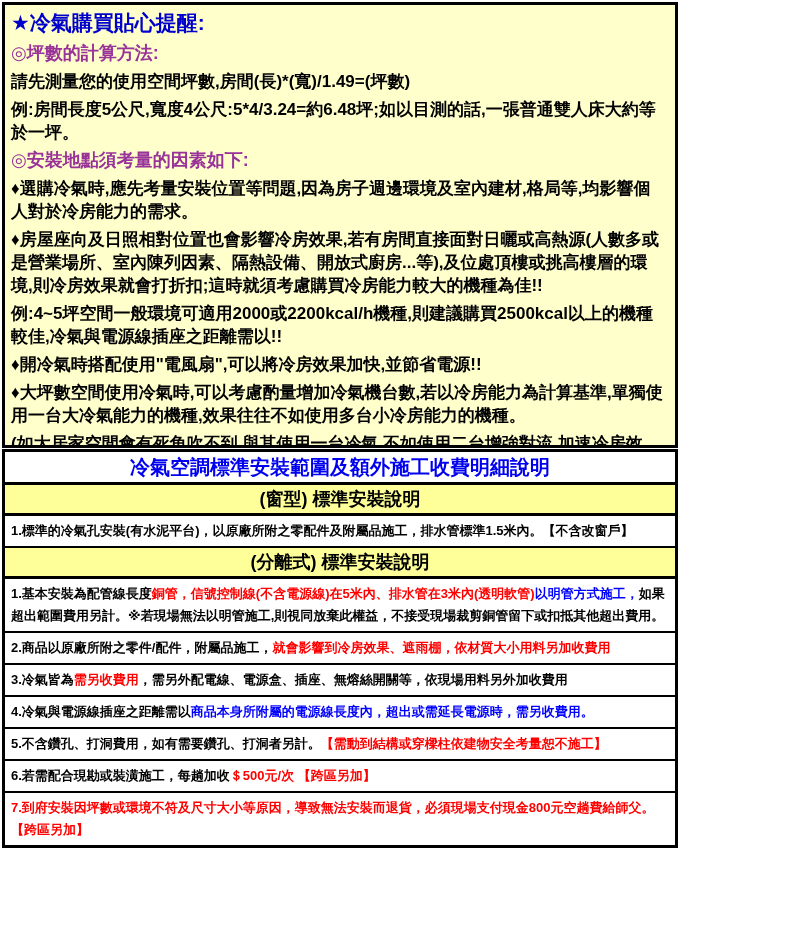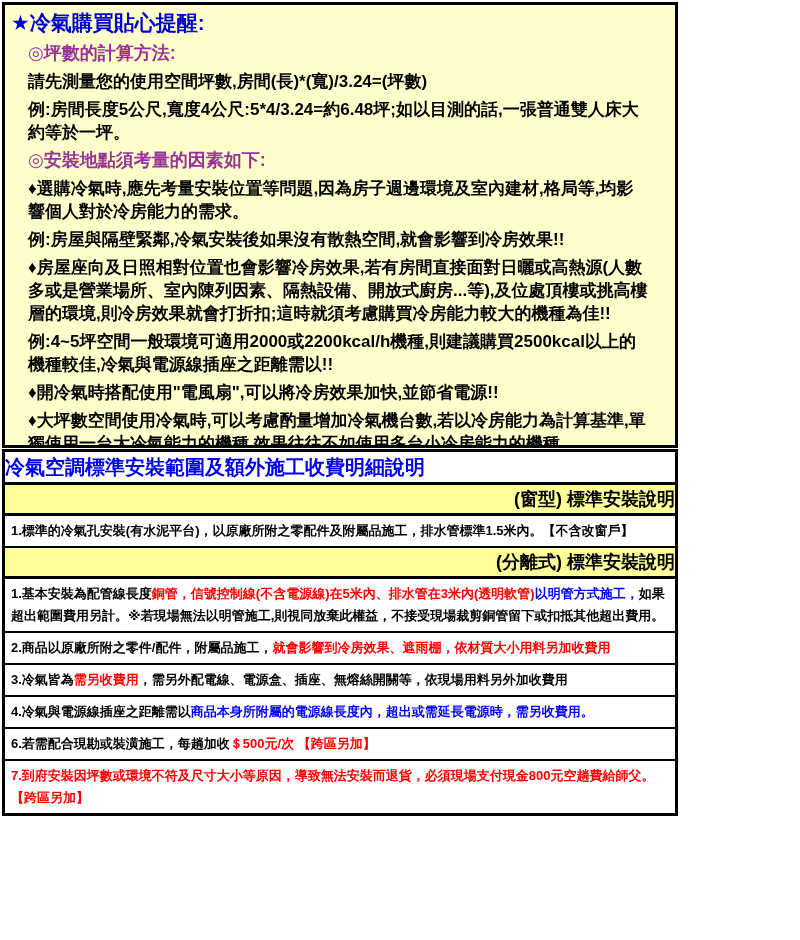--- a/index.html
+++ b/index.html
@@ -11,70 +11,70 @@
   body{
     width:800px;height:940px;background:#ffffff;overflow:hidden;
     font-family:"Liberation Sans","DejaVu Sans",sans-serif;font-weight:bold;color:#000;
   }
   .page{width:680px;height:940px;padding:2px 2px 0 2px}
   .top-box{
     border:3px solid var(--bd);background:var(--top-bg);
     padding:2px 8px 4px 6px;height:446px;overflow:hidden;
   }
   .top-title{font-size:21px;color:var(--blue);margin:3px 0 6px 0;line-height:26px}
-  .para{font-size:17px;line-height:23px;margin:5px 17px;color:#000}
+  .para{font-size:17px;line-height:23px;margin:5px 0;color:#000}
   .para.purple{color:var(--purple);font-size:18px}
   .fee-table{border:3px solid var(--bd);margin-top:1px;background:#fff}
   .tbl-title{
-    font-size:20px;line-height:22px;color:var(--title-blue);text-align:left;
+    font-size:20px;line-height:22px;color:var(--title-blue);text-align:center;
     padding:4px 0;border-bottom:3px solid var(--bd);
   }
   .section-header{
-    background:var(--hdr-bg);text-align:right;font-size:18px;line-height:20px;
+    background:var(--hdr-bg);text-align:center;font-size:18px;line-height:20px;
     padding:4px 0;border-bottom:3px solid var(--bd);color:#000;
   }
   .table-row{
     font-size:13px;line-height:22px;padding:4px 6px;
     border-bottom:2px solid var(--bd);color:#000;
   }
   .table-row:last-child{border-bottom:none}
   .c-black{color:#000}
   .c-red{color:var(--red)}
   .c-blue{color:var(--link-blue)}
 </style>
 </head>
 <body>
 
 <div class="page">
 
   <section class="top-box">
     <div class="top-title">★冷氣購買貼心提醒:</div>
     <div id="top-notes">
         <div class="para purple">◎坪數的計算方法:</div>
-        <div class="para black">請先測量您的使用空間坪數,房間(長)*(寬)/3.24=(坪數)</div>
+        <div class="para black">請先測量您的使用空間坪數,房間(長)*(寬)/1.49=(坪數)</div>
         <div class="para black">例:房間長度5公尺,寬度4公尺:5*4/3.24=約6.48坪;如以目測的話,一張普通雙人床大約等於一坪。</div>
         <div class="para purple">◎安裝地點須考量的因素如下:</div>
         <div class="para black">♦選購冷氣時,應先考量安裝位置等問題,因為房子週邊環境及室內建材,格局等,均影響個人對於冷房能力的需求。</div>
-        <div class="para black">例:房屋與隔壁緊鄰,冷氣安裝後如果沒有散熱空間,就會影響到冷房效果!!</div>
         <div class="para black">♦房屋座向及日照相對位置也會影響冷房效果,若有房間直接面對日曬或高熱源(人數多或是營業場所、室內陳列因素、隔熱設備、開放式廚房...等),及位處頂樓或挑高樓層的環境,則冷房效果就會打折扣;這時就須考慮購買冷房能力較大的機種為佳!!</div>
         <div class="para black">例:4~5坪空間一般環境可適用2000或2200kcal/h機種,則建議購買2500kcal以上的機種較佳,冷氣與電源線插座之距離需以!!</div>
         <div class="para black">♦開冷氣時搭配使用"電風扇",可以將冷房效果加快,並節省電源!!</div>
         <div class="para black">♦大坪數空間使用冷氣時,可以考慮酌量增加冷氣機台數,若以冷房能力為計算基準,單獨使用一台大冷氣能力的機種,效果往往不如使用多台小冷房能力的機種。</div>
         <div class="para black">(如大居家空間會有死角吹不到,與其使用一台冷氣,不如使用二台增強對流,加速冷房效率!!)</div>
       </div>
   </section>
 
   <section class="fee-table">
     <div class="tbl-title">冷氣空調標準安裝範圍及額外施工收費明細說明</div>
     <div id="tbl-body">
         <div class="section-header">(窗型) 標準安裝說明</div>
         <div class="table-row"><span class="c-black">1.標準的冷氣孔安裝(有水泥平台)，以原廠所附之零配件及附屬品施工，排水管標準1.5米內。【不含改窗戶】</span></div>
         <div class="section-header">(分離式) 標準安裝說明</div>
         <div class="table-row"><span class="c-black">1.基本安裝為配管線長度</span><span class="c-red">銅管，信號控制線(不含電源線)在5米內、排水管在3米內(透明軟管)</span><span class="c-blue">以明管方式施工，</span><span class="c-black">如果超出範圍費用另計。※若現場無法以明管施工,則視同放棄此權益，不接受現場裁剪銅管留下或扣抵其他超出費用。</span></div>
         <div class="table-row"><span class="c-black">2.商品以原廠所附之零件/配件，附屬品施工，</span><span class="c-red">就會影響到冷房效果、遮雨棚，依材質大小用料另加收費用</span></div>
         <div class="table-row"><span class="c-black">3.冷氣皆為</span><span class="c-red">需另收費用</span><span class="c-black">，需另外配電線、電源盒、插座、無熔絲開關等，依現場用料另外加收費用</span></div>
         <div class="table-row"><span class="c-black">4.冷氣與電源線插座之距離需以</span><span class="c-blue">商品本身所附屬的電源線長度內，超出或需延長電源時，需另收費用。</span></div>
+        <div class="table-row"><span class="c-black">5.不含鑽孔、打洞費用，如有需要鑽孔、打洞者另計。</span><span class="c-red">【需動到結構或穿樑柱依建物安全考量恕不施工】</span></div>
         <div class="table-row"><span class="c-black">6.若需配合現勘或裝潢施工，每趟加收</span><span class="c-red">＄500元/次 【跨區另加】</span></div>
         <div class="table-row"><span class="c-red">7.到府安裝因坪數或環境不符及尺寸大小等原因，導致無法安裝而退貨，必須現場支付現金800元空趟費給師父。【跨區另加】</span></div>
       </div>
   </section>
 
 </div>
 
 </body></html>

